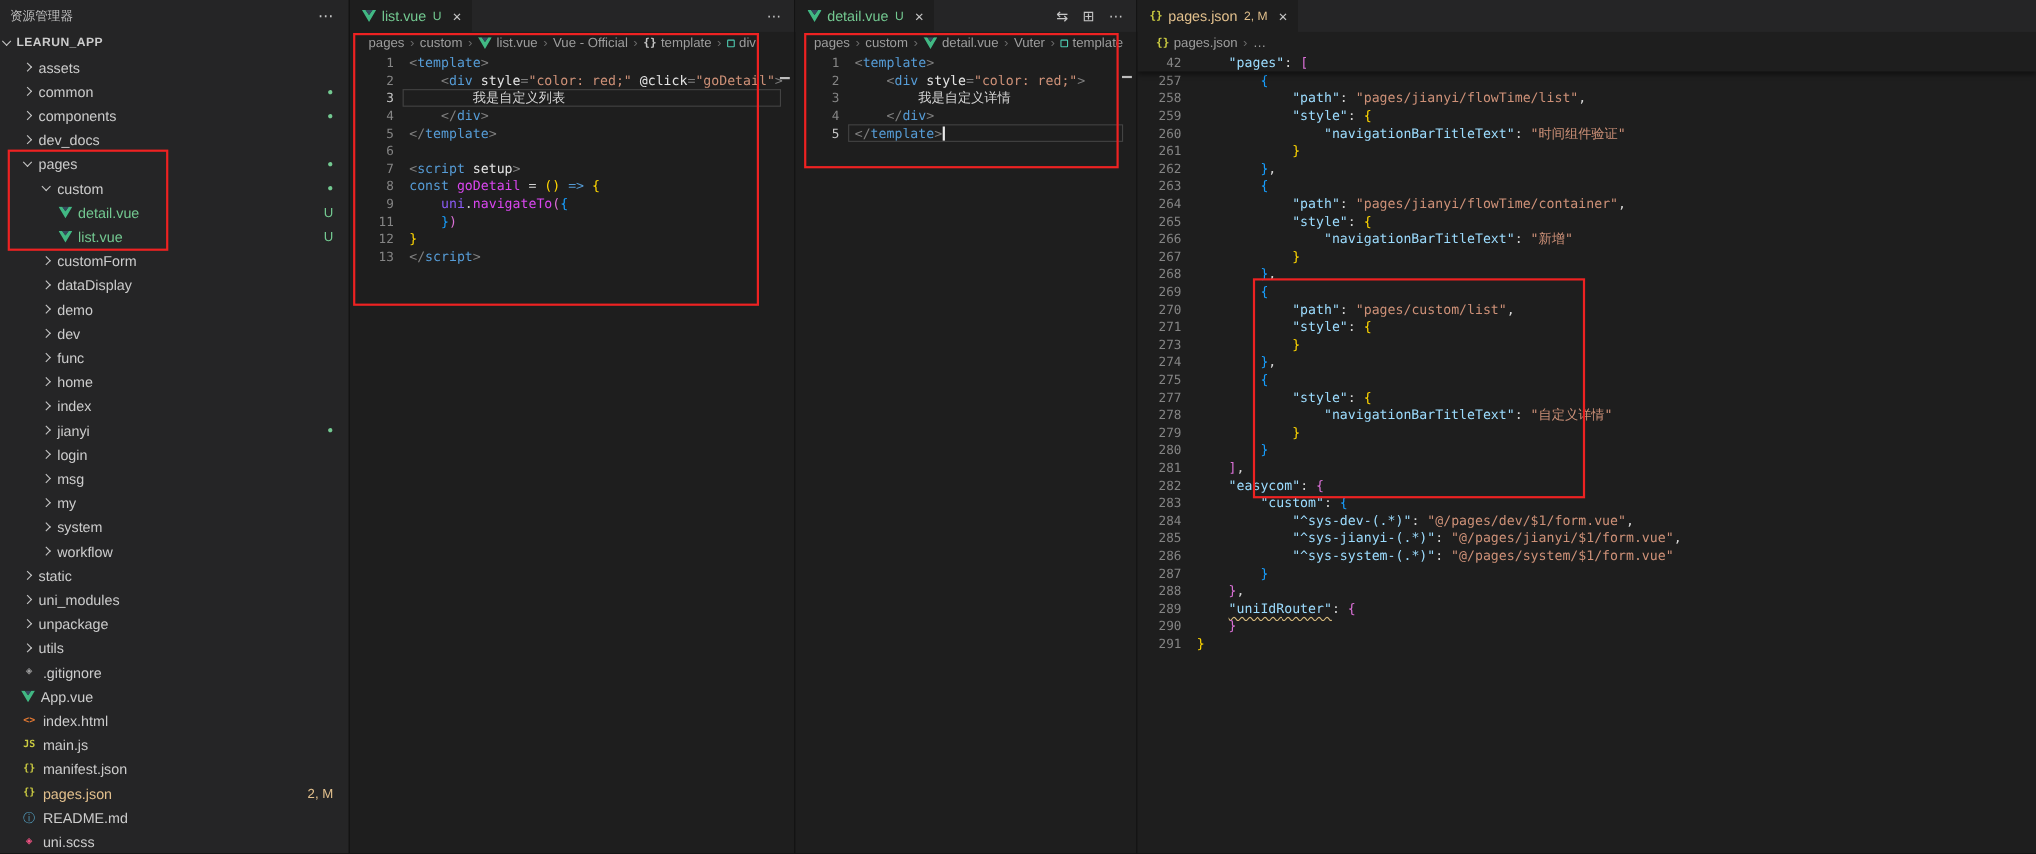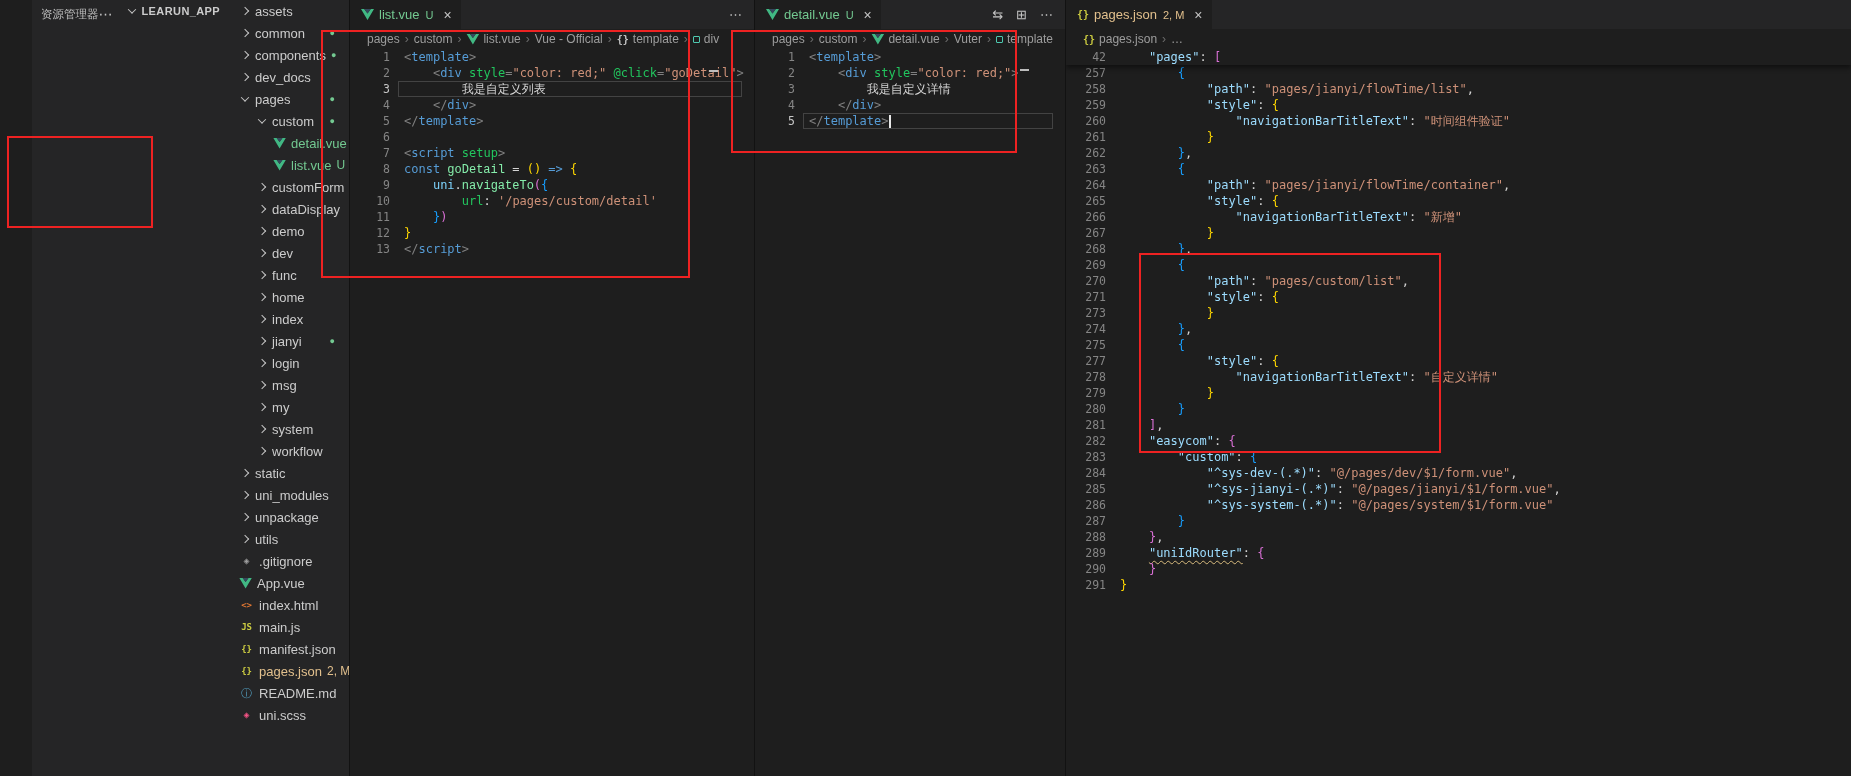--- a/index.html
+++ b/index.html
@@ -3,21 +3,21 @@
 <meta charset="utf-8">
 <style>
   * { margin:0; padding:0; box-sizing:border-box; }
   html,body { background:#111; }
   .window{
     width:1851px;height:776px;position:relative;overflow:hidden;
     background:#1e1e1e;display:flex;
     font-family:"Liberation Sans",sans-serif;color:#cccccc;
   }
   
-  .sidebar{width:317px;flex:none;background:#252526;display:flex;flex-direction:row;overflow:hidden;margin-left:32px;}
+  .sidebar{width:317px;flex:none;background:#252526;display:flex;flex-direction:column;overflow:hidden;}
   .sidebar-header{height:28px;flex:none;display:flex;align-items:center;justify-content:space-between;
     padding:0 14px 0 9px;font-size:11.5px;color:#bfbfbf;}
   .sidebar-header .more{font-size:14px;color:#c5c5c5;cursor:pointer;}
   .tree-root{height:22px;flex:none;display:flex;align-items:center;gap:4px;padding-left:0;
     font-weight:700;font-size:11px;letter-spacing:.4px;color:#cccccc;}
   .tree{flex:1;overflow:hidden;}
   .tree-row{height:22px;display:flex;align-items:center;gap:5px;font-size:13px;color:#cccccc;cursor:pointer;}
   .tree-row .label{white-space:nowrap;}
   .chev{width:11px;flex:none;display:flex;justify-content:center;align-items:center;}
   .chev::before{content:"";width:5px;height:5px;border-right:1.2px solid #c5c5c5;border-bottom:1.2px solid #c5c5c5;
@@ -62,22 +62,22 @@
   .code{flex:1;overflow:hidden;position:relative;}
   .code-line{display:flex;height:16px;position:relative;white-space:pre;
     font-family:"DejaVu Sans Mono",monospace;font-size:12px;line-height:16px;}
   .ln{flex:none;width:40px;text-align:right;color:#858585;font-size:11.5px;}
   .lc{flex:1;padding-left:14px;}
   .code-line.cur .ln{color:#c6c6c6;}
   .code-line.cur::after{content:"";position:absolute;left:48px;right:12px;top:0;bottom:0;
     border:1px solid #434343;pointer-events:none;}
   .code-sticky{position:relative;z-index:3;background:#1e1e1e;box-shadow:0 3px 5px rgba(0,0,0,.45);}
   .caret{display:inline-block;width:2px;height:13px;background:#e8e8e8;vertical-align:middle;margin-left:1px;}
-  .t-pu{color:#808080;} .t-tag{color:#569cd6;} .t-attr{color:#22c55e;} .t-str{color:#ce9178;}
-  .t-d{color:#d4d4d4;} .t-kw{color:#569cd6;} .t-fn{color:#86efac;font-family:Liberation Mono, monospace;} .t-var{color:#7dd3fc;}
+  .t-pu{color:#808080;} .t-tag{color:#569cd6;} .t-attr{color:#e5e5e5;} .t-str{color:#ce9178;}
+  .t-d{color:#d4d4d4;} .t-kw{color:#569cd6;} .t-fn{color:#d946ef;} .t-var{color:#8b5cf6;}
   .t-key{color:#9cdcfe;} .t-b1{color:#ffd700;} .t-b2{color:#da70d6;} .t-b3{color:#179fff;}
   .t-squig{color:#9cdcfe;text-decoration:underline wavy #d7ba7d 1px;text-underline-offset:3px;}
   
   .anno{position:absolute;border:2px solid #ee2222;z-index:10;pointer-events:none;}
   #anno-sidebar{left:7px;top:136px;width:146px;height:92px;}
   #anno-pane1{left:321px;top:30px;width:369px;height:248px;}
   #anno-pane2{left:731px;top:30px;width:286px;height:123px;}
   #anno-pane3{left:1139px;top:253px;width:302px;height:200px;}
   .ruler-mark{position:absolute;width:9px;height:2px;background:#bdbdbd;z-index:5;}
   #ruler-mark-1{left:709px;top:70px;}
@@ -284,21 +284,20 @@
     <div class="code">
         <div class="code-line"><span class="ln">1</span><span class="lc"><span class="t-pu">&lt;</span><span class="t-tag">template</span><span class="t-pu">&gt;</span></span></div>
         <div class="code-line"><span class="ln">2</span><span class="lc"><span class="t-d">    </span><span class="t-pu">&lt;</span><span class="t-tag">div</span><span class="t-d"> </span><span class="t-attr">style</span><span class="t-pu">=</span><span class="t-str">"color: red;"</span><span class="t-d"> </span><span class="t-attr">@click</span><span class="t-pu">=</span><span class="t-str">"goDetail"</span><span class="t-pu">&gt;</span></span></div>
         <div class="code-line cur"><span class="ln">3</span><span class="lc"><span class="t-d">        我是自定义列表</span></span></div>
         <div class="code-line"><span class="ln">4</span><span class="lc"><span class="t-d">    </span><span class="t-pu">&lt;/</span><span class="t-tag">div</span><span class="t-pu">&gt;</span></span></div>
         <div class="code-line"><span class="ln">5</span><span class="lc"><span class="t-pu">&lt;/</span><span class="t-tag">template</span><span class="t-pu">&gt;</span></span></div>
         <div class="code-line"><span class="ln">6</span><span class="lc"></span></div>
         <div class="code-line"><span class="ln">7</span><span class="lc"><span class="t-pu">&lt;</span><span class="t-tag">script</span><span class="t-d"> </span><span class="t-attr">setup</span><span class="t-pu">&gt;</span></span></div>
         <div class="code-line"><span class="ln">8</span><span class="lc"><span class="t-kw">const</span><span class="t-d"> </span><span class="t-fn">goDetail</span><span class="t-d"> = </span><span class="t-b1">()</span><span class="t-kw"> =&gt; </span><span class="t-b1">{</span></span></div>
         <div class="code-line"><span class="ln">9</span><span class="lc"><span class="t-d">    </span><span class="t-var">uni</span><span class="t-d">.</span><span class="t-fn">navigateTo</span><span class="t-b2">(</span><span class="t-b3">{</span></span></div>
-        <div class="code-line"><span class="ln">10</span><span class="lc"><span class="t-d">        </span><span class="t-attr">url</span><span class="t-d">: </span><span class="t-str">'/pages/custom/detail'</span></span></div>
         <div class="code-line"><span class="ln">11</span><span class="lc"><span class="t-d">    </span><span class="t-b3">}</span><span class="t-b2">)</span></span></div>
         <div class="code-line"><span class="ln">12</span><span class="lc"><span class="t-b1">}</span></span></div>
         <div class="code-line"><span class="ln">13</span><span class="lc"><span class="t-pu">&lt;/</span><span class="t-tag">script</span><span class="t-pu">&gt;</span></span></div>
       </div>
   </section>
 
   <section class="pane pane2">
     <div class="tabbar">
       <div class="tab">
         <span class="fi fi-vue"></span>

